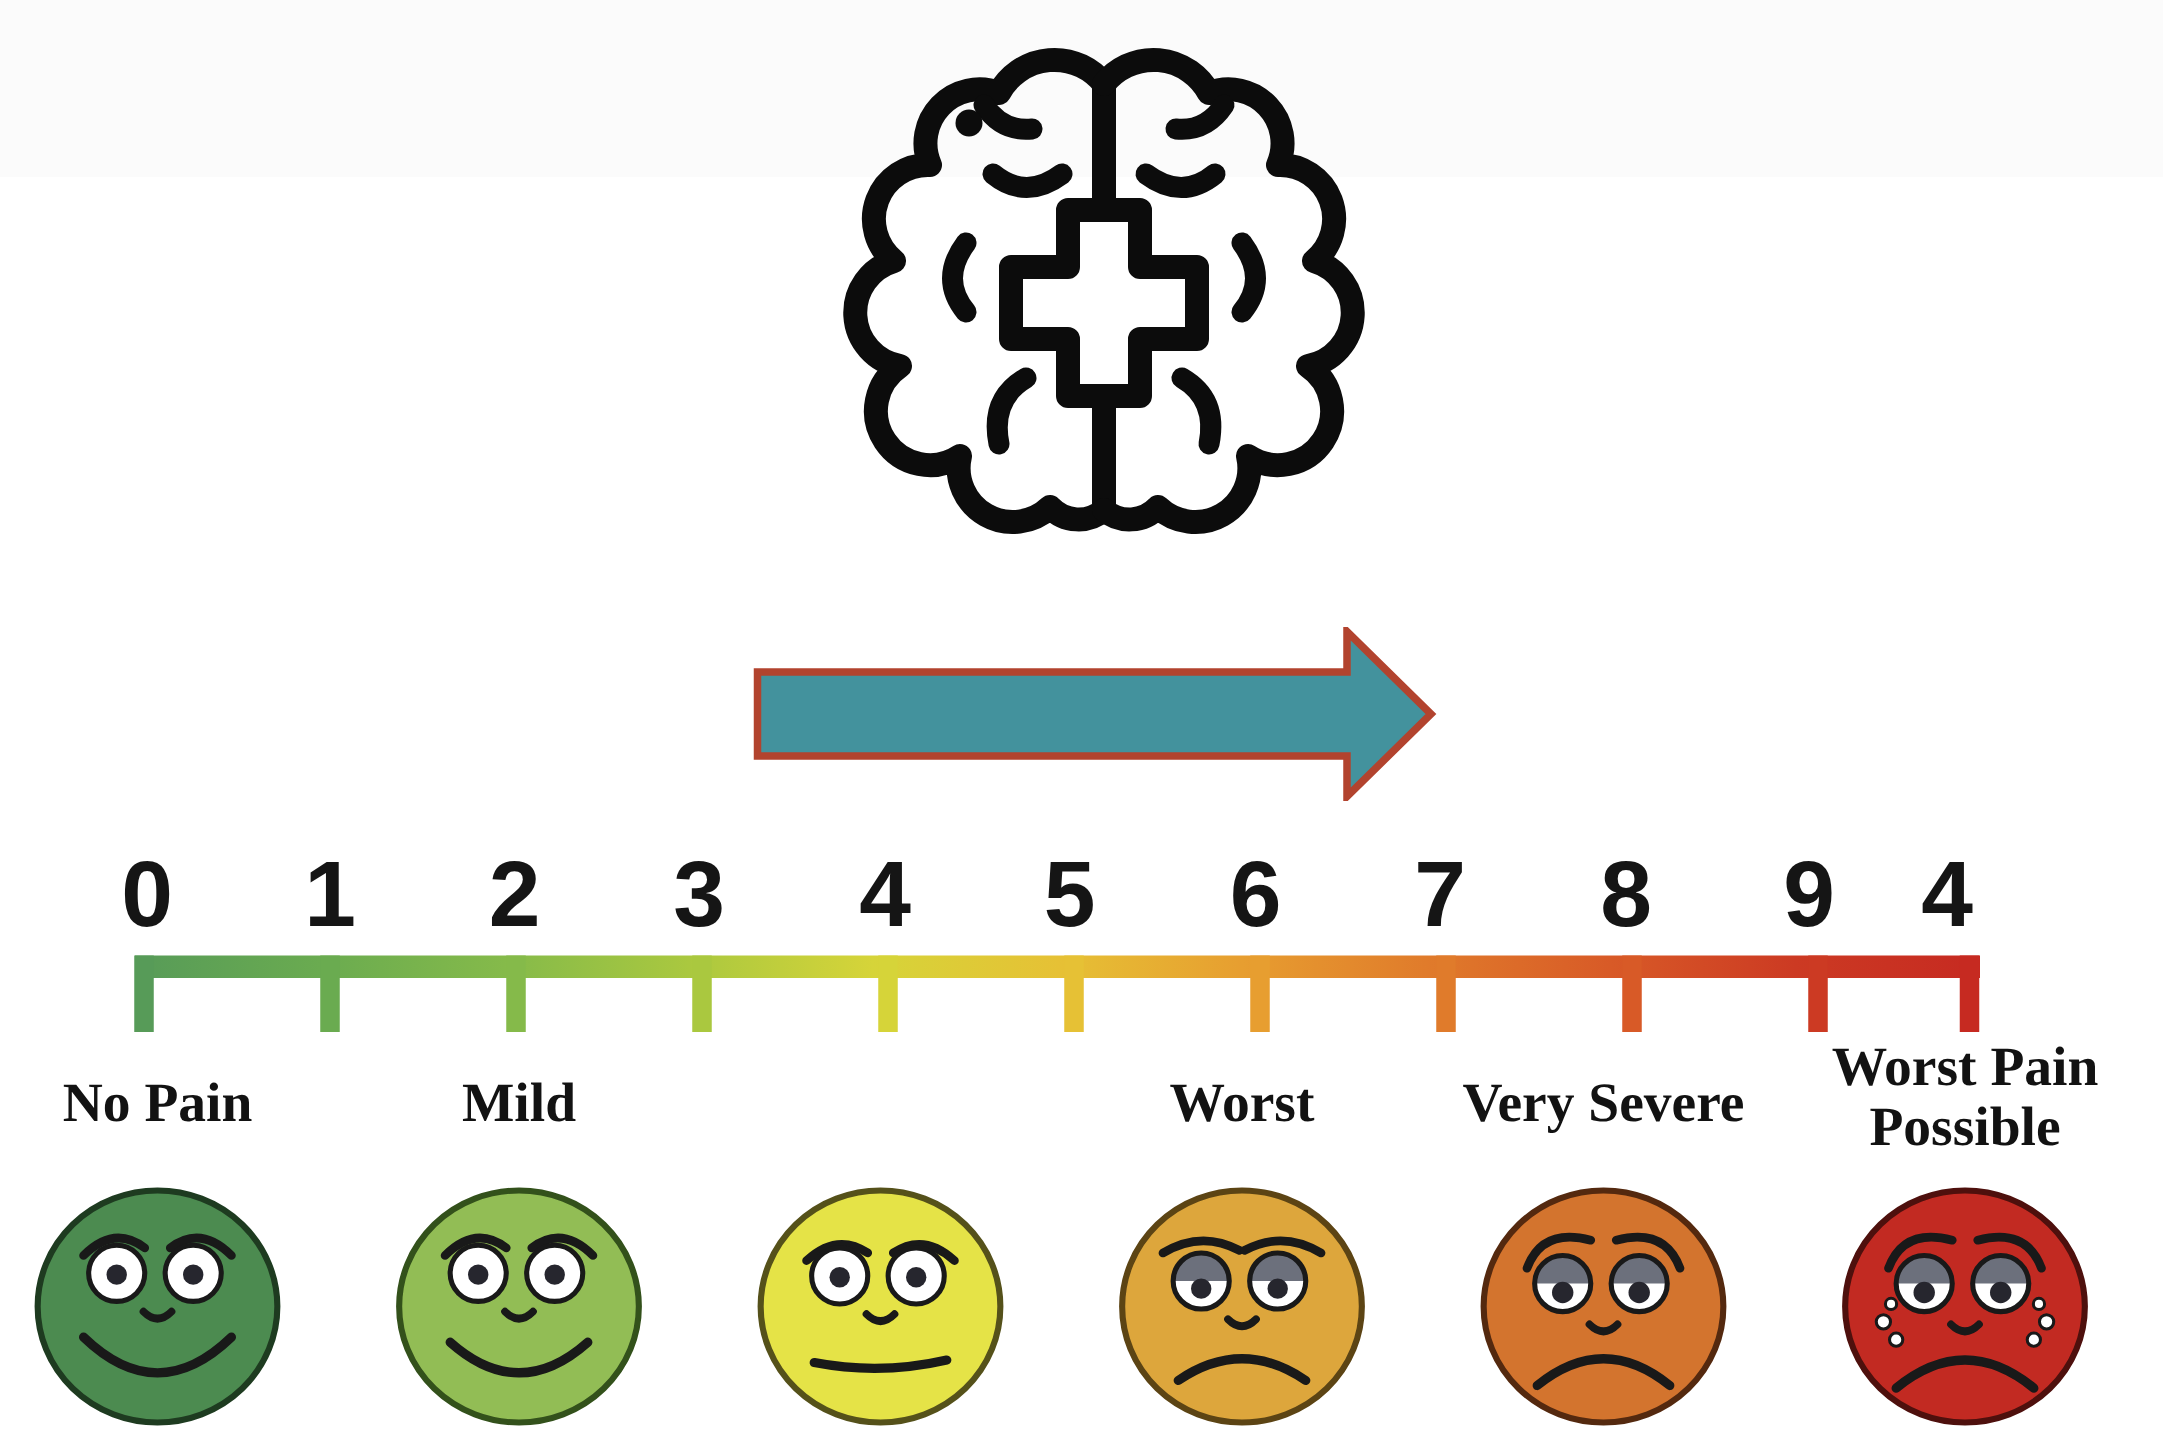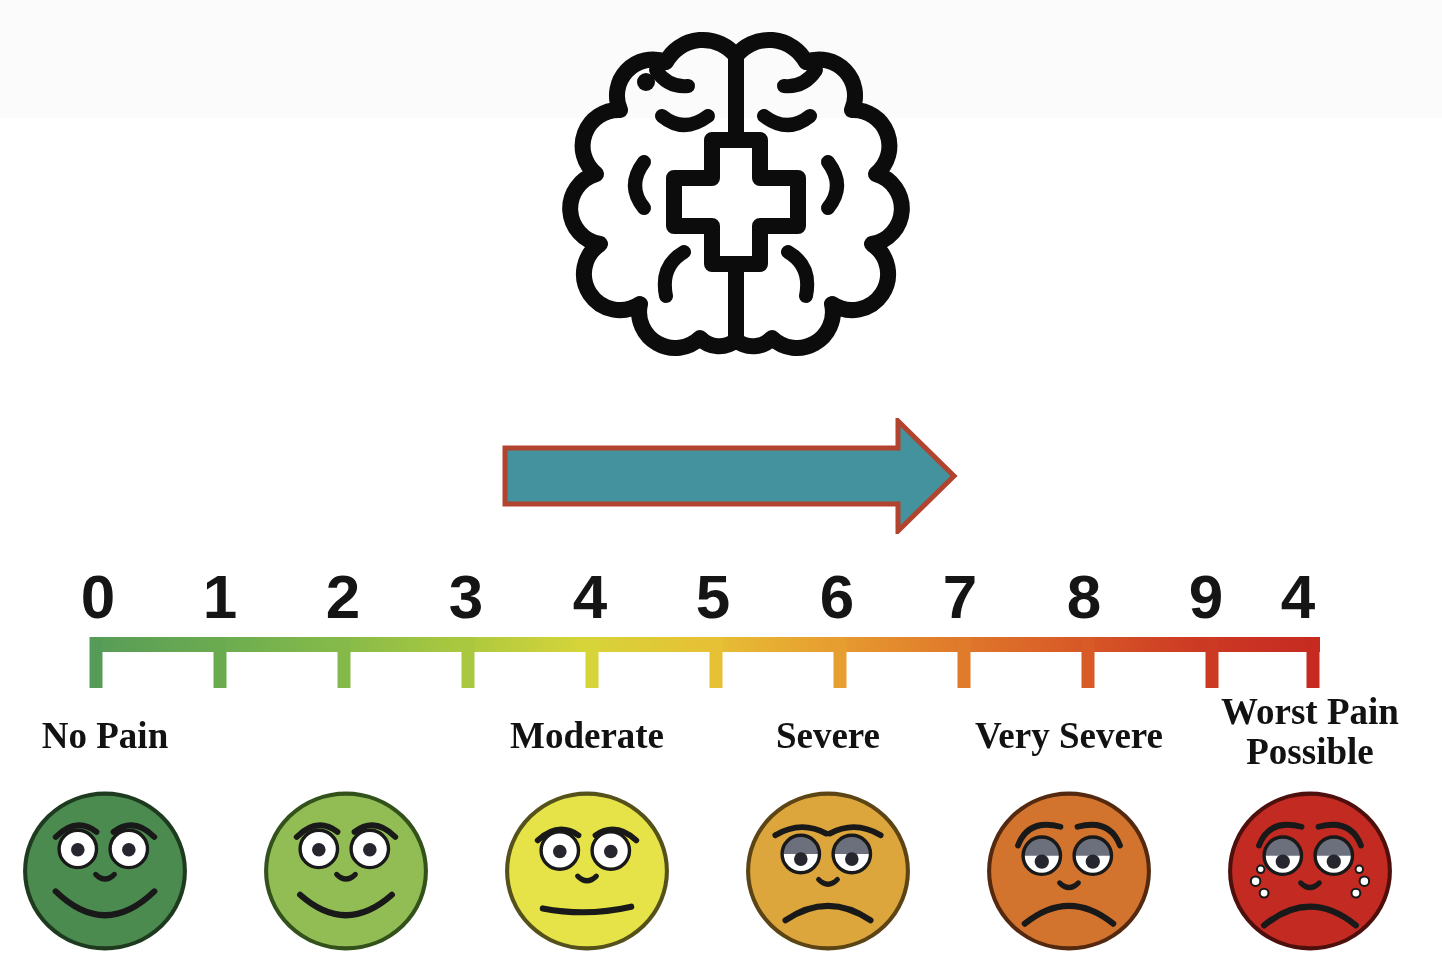--- a/index.html
+++ b/index.html
@@ -74,22 +74,22 @@
   <div class="tick" style="left: 468px; background: rgb(170, 200, 63);"></div>
   <div class="tick" style="left: 592px; background: rgb(214, 212, 57);"></div>
   <div class="tick" style="left: 716px; background: rgb(230, 193, 53);"></div>
   <div class="tick" style="left: 840px; background: rgb(231, 158, 48);"></div>
   <div class="tick" style="left: 964px; background: rgb(224, 123, 43);"></div>
   <div class="tick" style="left: 1088px; background: rgb(216, 90, 39);"></div>
   <div class="tick" style="left: 1212px; background: rgb(204, 58, 35);"></div>
   <div class="tick" style="left: 1313px; background: rgb(198, 42, 33);"></div>
 
   <div class="lvl-label" style="left:105px">No Pain</div>
-  <div class="lvl-label" style="left:587px">Moderate</div>
-  <div class="lvl-label" style="left:828px">Severe</div>
+  <div class="lvl-label" style="left:346px">Mild</div>
+  <div class="lvl-label" style="left:828px">Worst</div>
   <div class="lvl-label two-line" style="left:1310px">Worst Pain Possible</div>
   <div class="lvl-label" style="left:1069px">Very Severe</div>
 
   <div class="face" style="left:105px">
     <svg viewBox="0 0 100 100">
       <g stroke="#1e3b20">
         <ellipse cx="50" cy="50" rx="47" ry="45.5" stroke-width="2.4" fill="#4c8b50"></ellipse>
       </g>
       <g fill="none" stroke="#191919" stroke-linecap="round">
         <path d="M21,30 Q33,18 45,27" stroke-width="3.4"></path>

